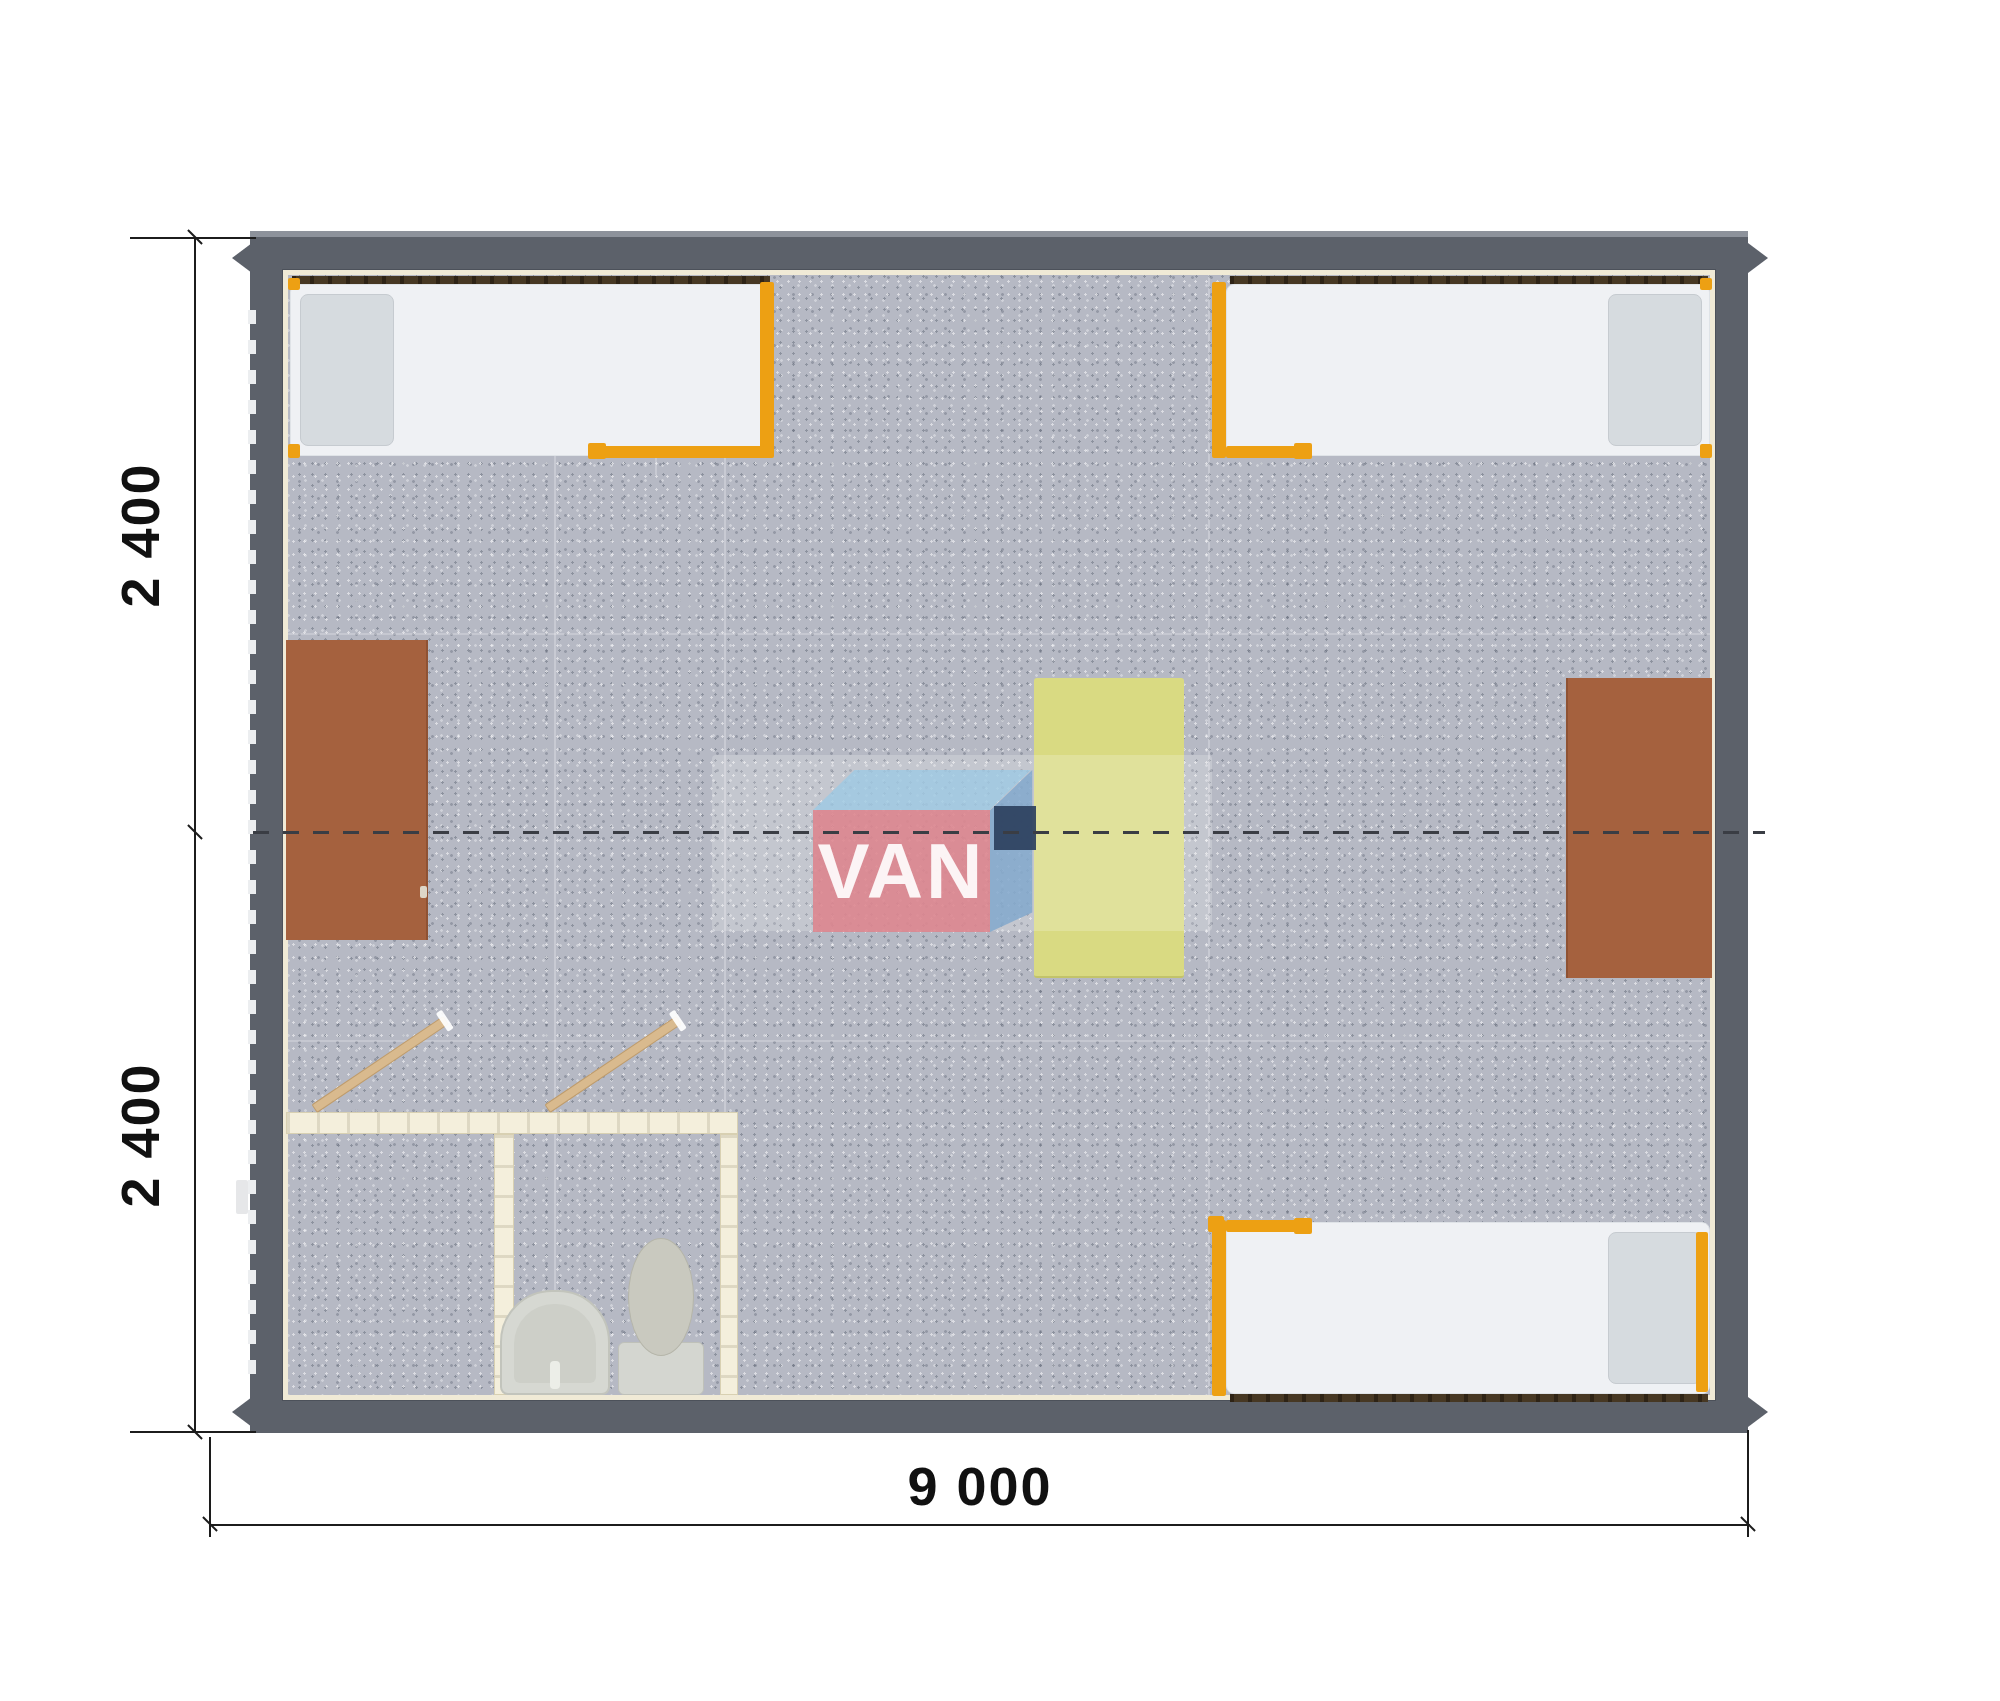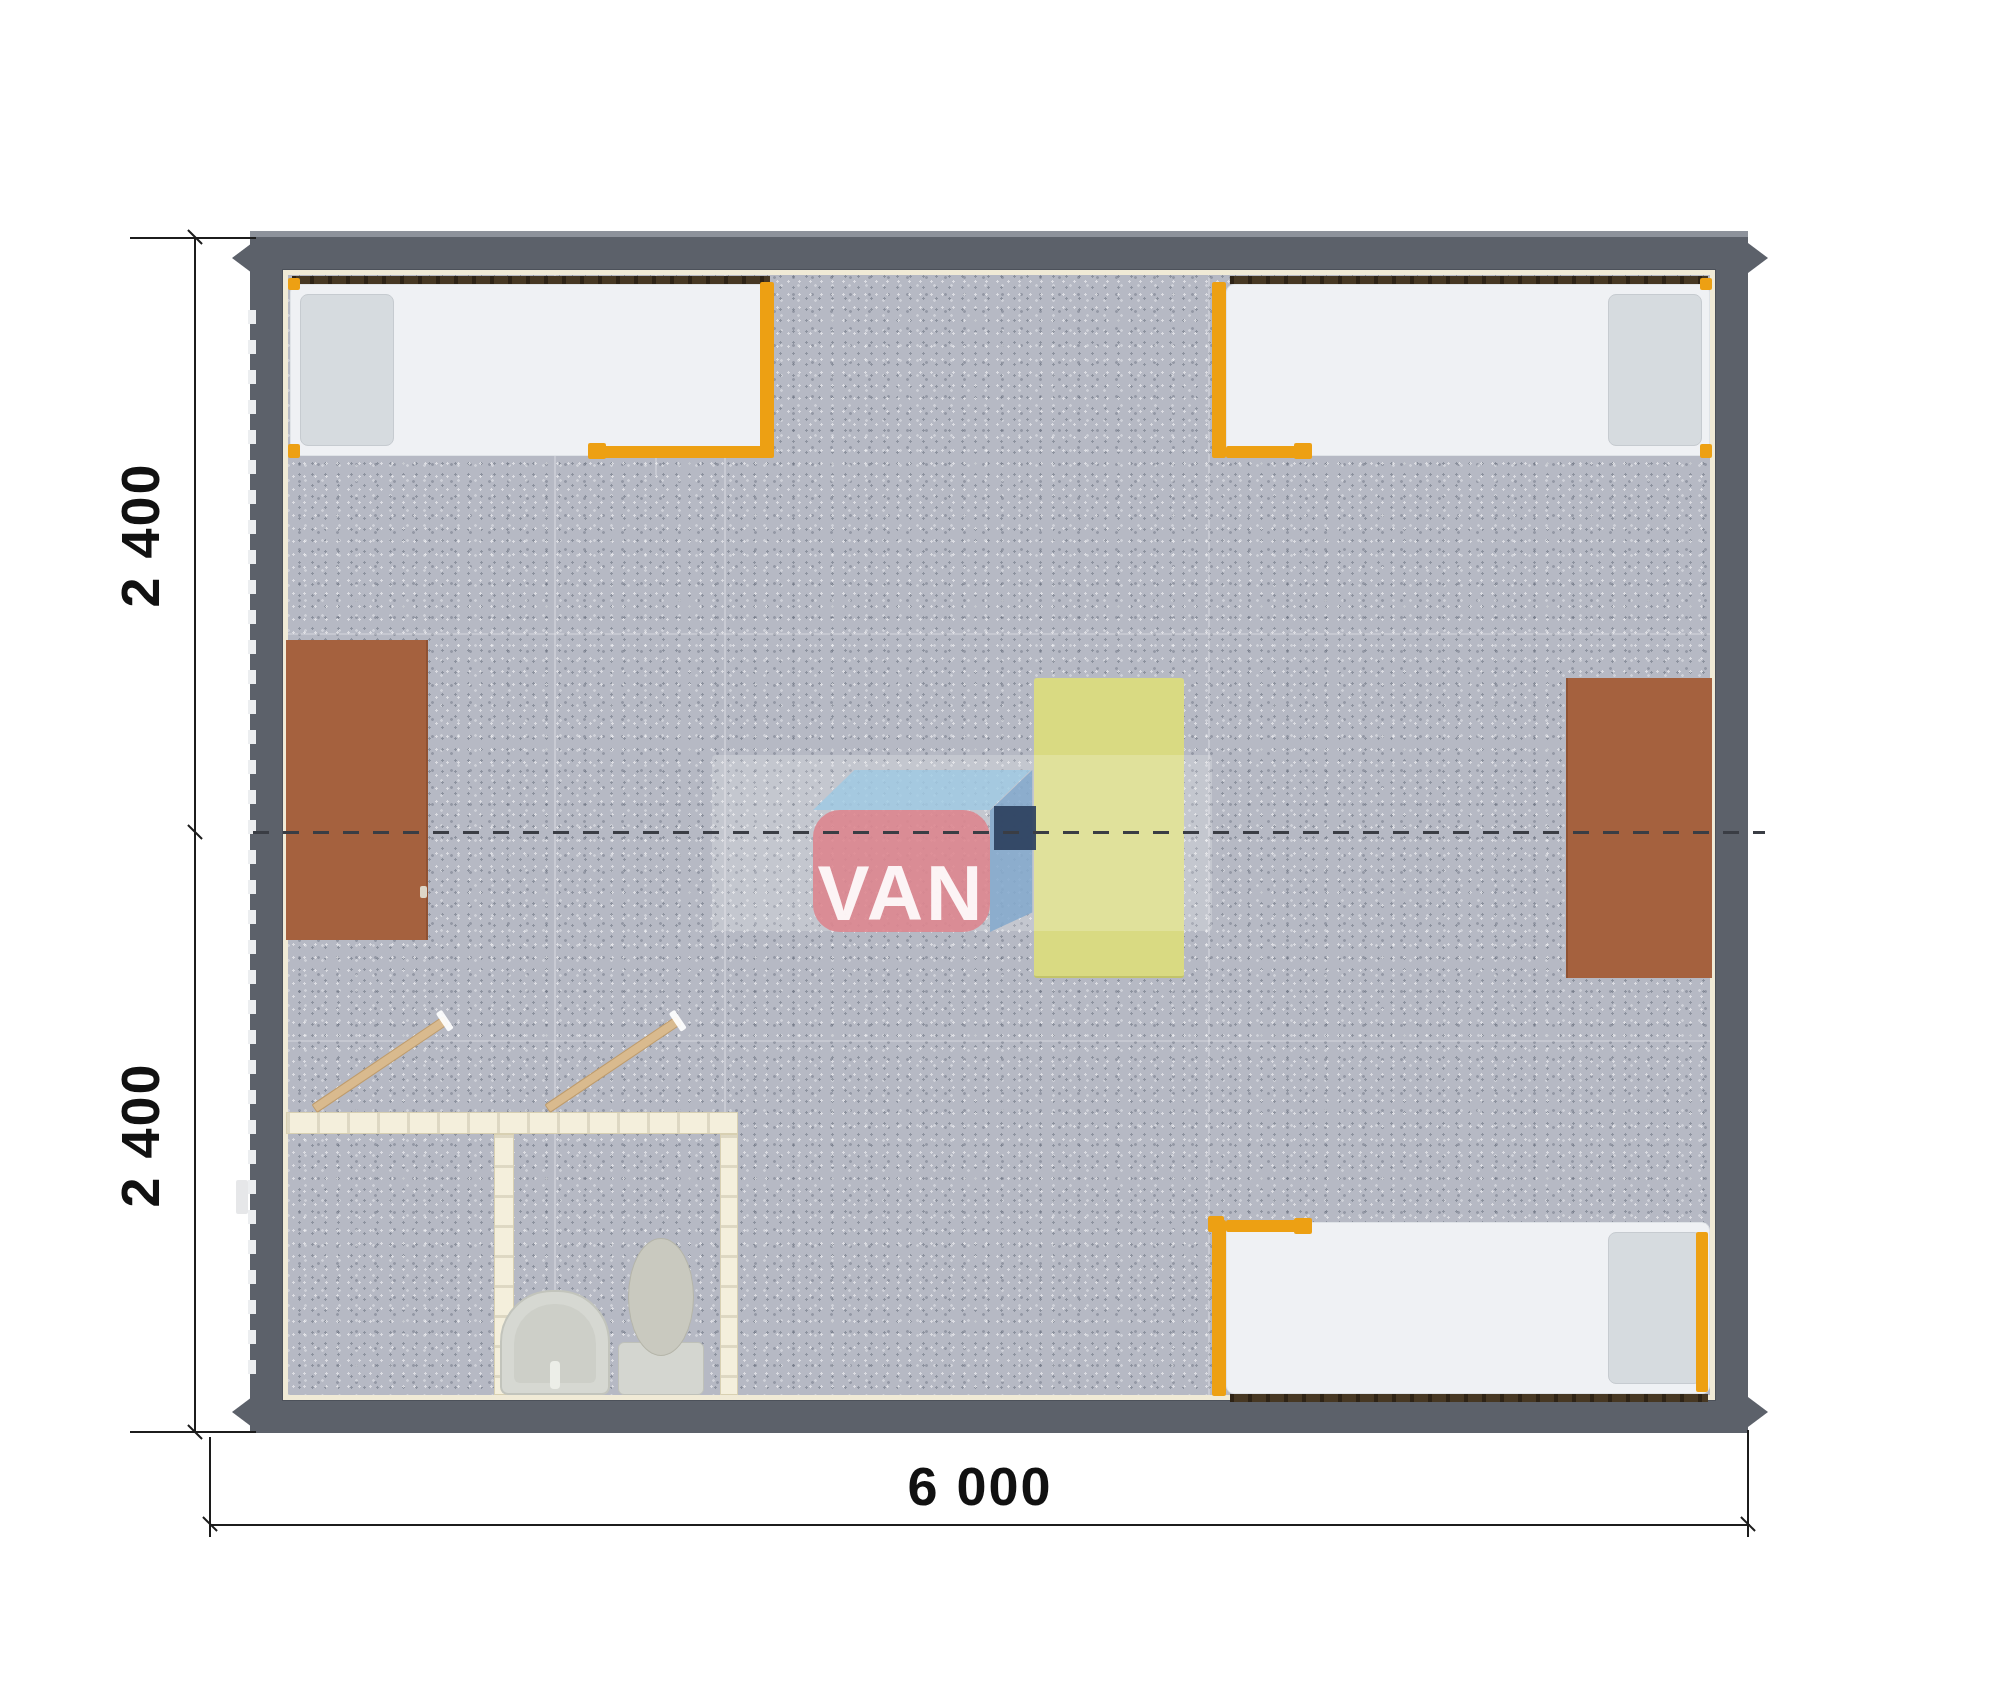--- a/index.html
+++ b/index.html
@@ -51,21 +51,21 @@
   .sink-body{background:#d6d8d2;border:2px solid #c2c4bc;border-radius:52px 52px 8px 8px;box-sizing:border-box;}
   .sink-bowl{position:absolute;left:12px;top:12px;right:12px;bottom:10px;background:#cdcfc8;border-radius:40px 40px 6px 6px;}
   .faucet{position:absolute;left:50%;bottom:4px;width:10px;height:28px;margin-left:-5px;background:#eceee8;border-radius:4px;}
   .toilet-tank{background:#d4d6d0;border:1px solid #bfc1b9;border-radius:6px;box-sizing:border-box;}
   .toilet-lid{background:#c9c9bf;border:1px solid #b5b5a9;border-radius:50%;box-sizing:border-box;}
   .ext-handle{background:#e6e7e9;border-radius:2px;}
 
   
   .wm-plate{background:rgba(255,255,255,0.20);border-radius:4px;}
   .wm-top{background:rgba(158,201,228,0.80);clip-path:polygon(19% 0,100% 0,81% 100%,0 100%);}
-  .wm-pink{background:rgba(221,132,141,0.88);display:flex;align-items:flex-end;justify-content:center;border-radius:27px;}
+  .wm-pink{background:rgba(221,132,141,0.88);display:flex;align-items:center;justify-content:center;}
   .wm-side{background:rgba(130,168,204,0.85);clip-path:polygon(0 25%,88% 0,88% 88%,0 100%);}
   .wm-navy{background:rgba(45,64,94,0.92);}
   .wm-green{background:rgba(134,160,108,0.60);clip-path:polygon(0 0,100% 0,100% 76%,78% 100%,0 100%);
     display:flex;align-items:center;justify-content:center;}
   .wm-text{color:rgba(255,255,255,0.90);font-weight:bold;font-size:78px;letter-spacing:3px;line-height:1;}
 
   
   .centerline{left:253px;top:831px;width:1512px;height:3px;
     background:repeating-linear-gradient(90deg,#3a3d44 0 16px, transparent 16px 30px);z-index:60;}
   .dim-line{background:#1c1c1c;z-index:70;}
@@ -165,15 +165,15 @@
   <div class="abs dim-tick" style="left:185px;top:831px;"></div>
   <div class="abs dim-tick" style="left:185px;top:1431px;"></div>
   <div class="abs dim-label rot t-center" style="left:40px;top:504px;width:200px;">2 400</div>
   <div class="abs dim-label rot t-center" style="left:40px;top:1104px;width:200px;">2 400</div>
 
   <div class="abs dim-line" style="left:210px;top:1524px;width:1540px;height:2px;"></div>
   <div class="abs dim-line" style="left:209px;top:1437px;width:2px;height:100px;"></div>
   <div class="abs dim-line" style="left:1747px;top:1430px;width:2px;height:107px;"></div>
   <div class="abs dim-tick" style="left:200px;top:1523px;"></div>
   <div class="abs dim-tick" style="left:1738px;top:1523px;"></div>
-  <div class="abs dim-label t-center" style="left:210px;top:1455px;width:1540px;">6 000</div>
+  <div class="abs dim-label t-center" style="left:210px;top:1455px;width:1540px;">9 000</div>
 
 </div>
 
 </body></html>

